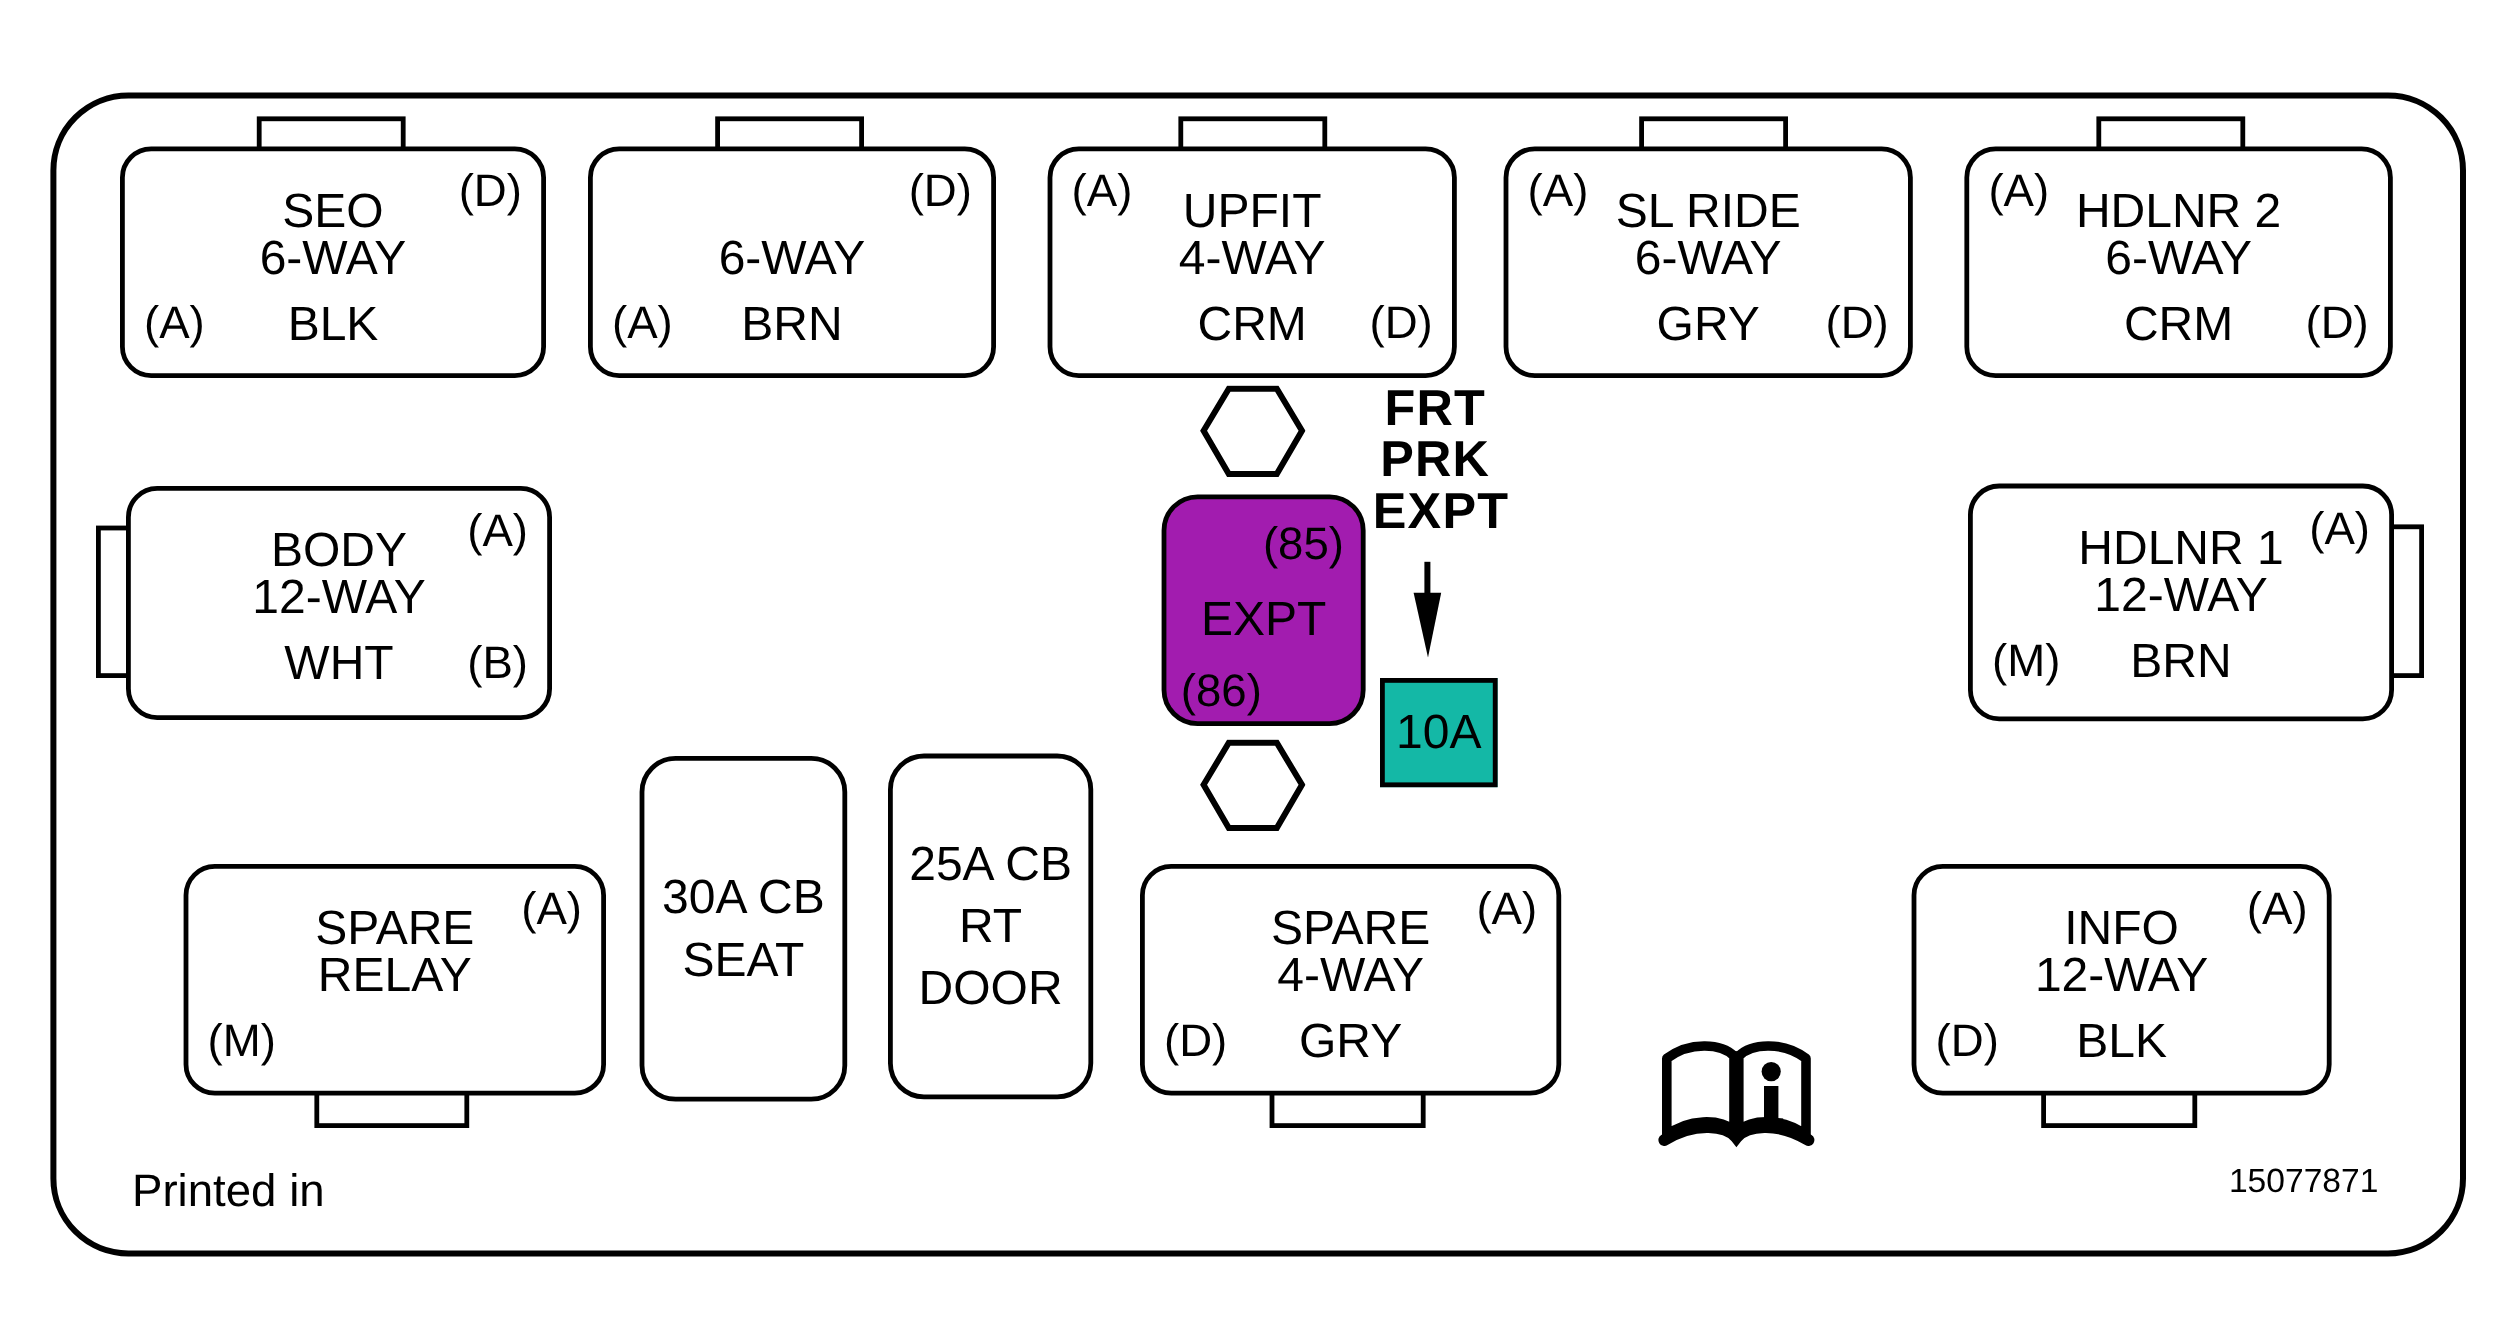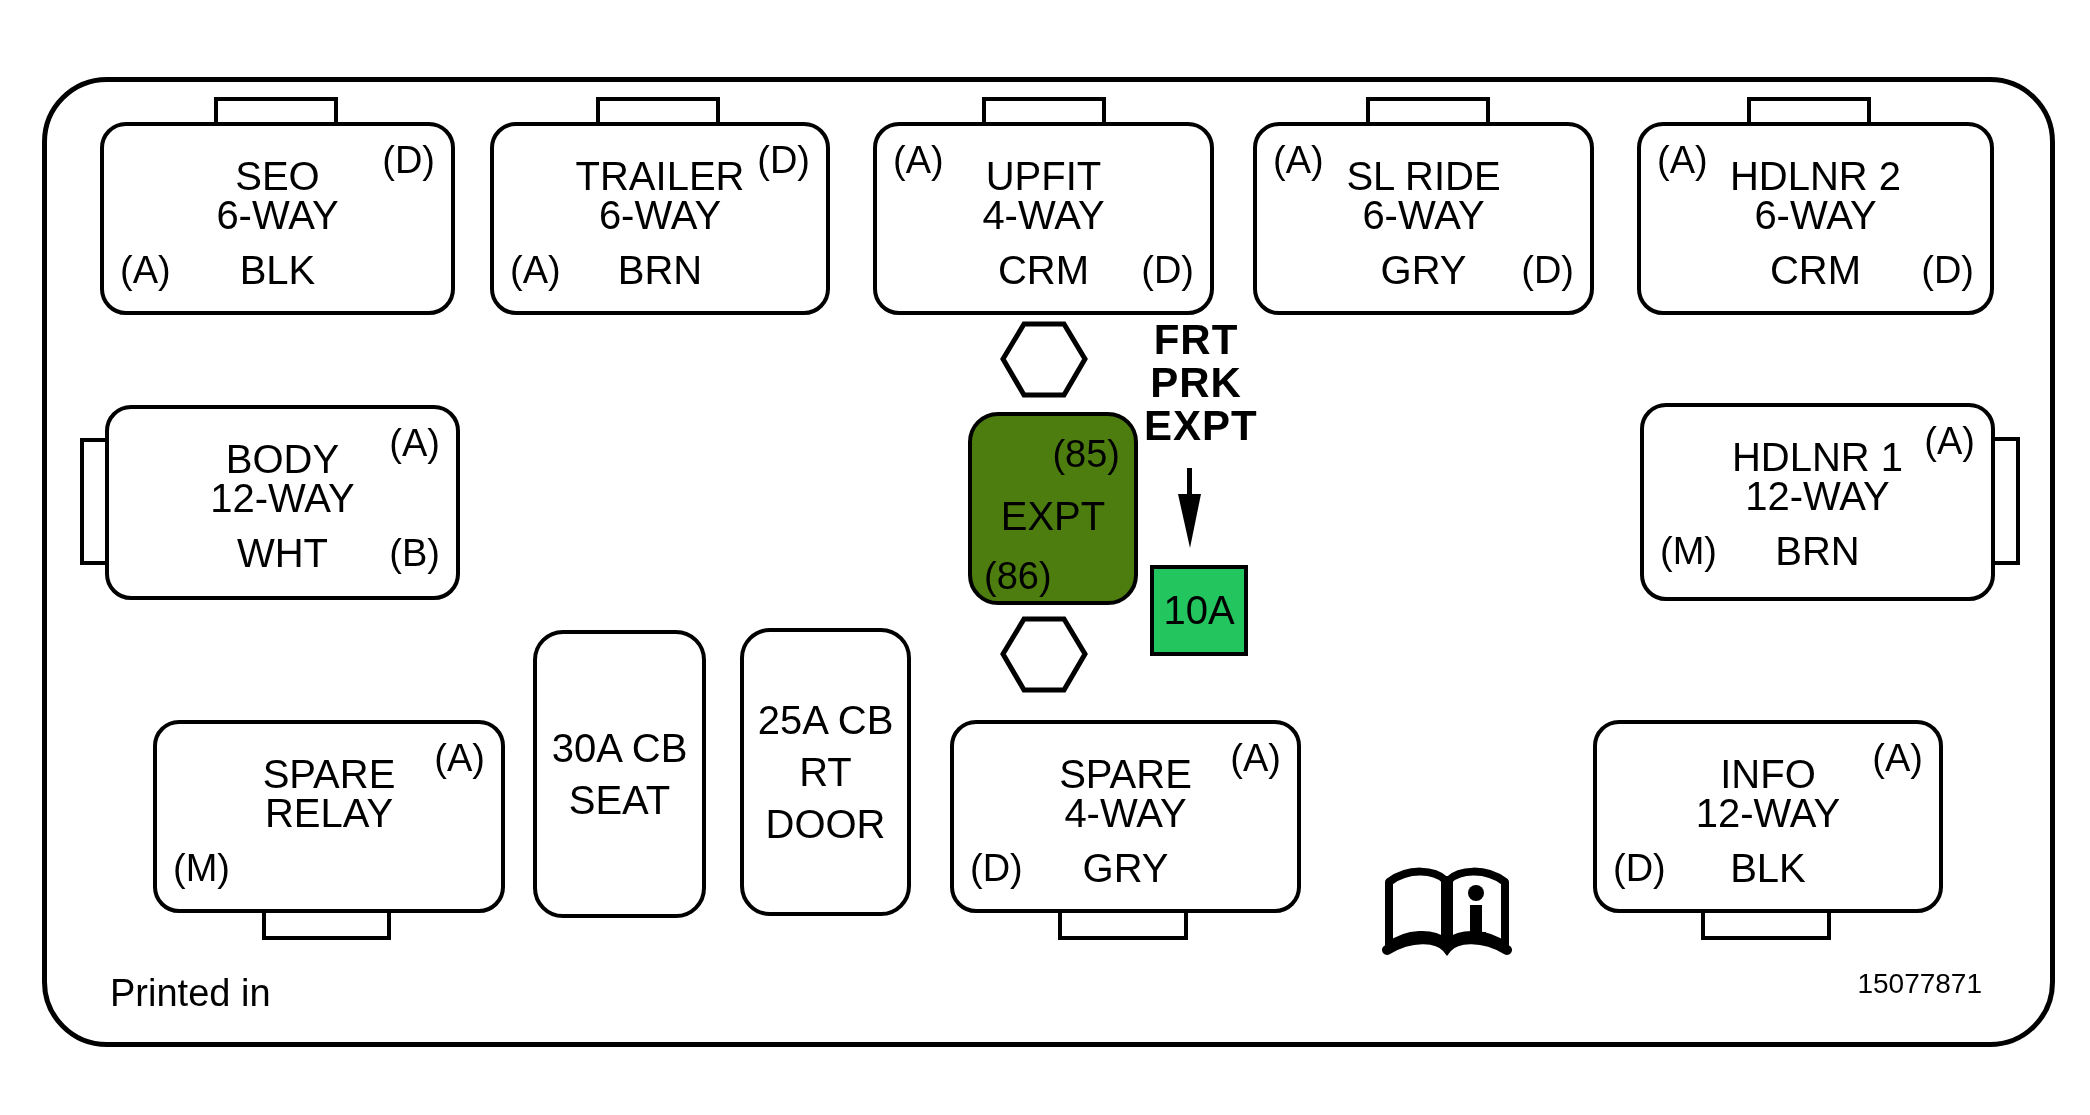--- a/index.html
+++ b/index.html
@@ -26,30 +26,30 @@
   .tab { position:absolute; background:#fff; border:4px solid #000; z-index:1; }
   
   .cb {
     position:absolute; background:#fff; border:4px solid #000; border-radius:30px;
     z-index:2; font-size:40px; line-height:52px; display:flex; flex-direction:column;
     align-items:center; justify-content:center; text-align:center; white-space:nowrap;
   }
   
   .defog {
     position:absolute; left:968px; top:412px; width:162px; height:185px;
-    background:#4d7c0f; border:4px solid #000; border-radius:30px; z-index:2;
+    background:#a21caf; border:4px solid #000; border-radius:30px; z-index:2;
     font-size:38px; line-height:40px;
   }
   .d85 { position:absolute; right:14px; top:18px; }
   .dlabel { position:absolute; left:0; right:0; top:80px; text-align:center; font-size:40px; }
   .d86 { position:absolute; left:12px; top:140px; }
   
   .fuse {
     position:absolute; left:1150px; top:565px; width:90px; height:83px;
-    background:#22c55e; border:4px solid #000; z-index:2; display:flex;
+    background:#14b8a6; border:4px solid #000; z-index:2; display:flex;
     align-items:center; justify-content:center; font-size:40px;
   }
   
   .callout {
     position:absolute; left:1144px; top:318px; width:104px; z-index:2;
     font-size:42px; line-height:43px; text-align:center; font-weight:bold;
     letter-spacing:1px;
   }
   .svgicon { position:absolute; z-index:2; }
   .footer-left  { position:absolute; left:110px;  top:972px; font-size:38px; white-space:nowrap; z-index:2; }
@@ -78,21 +78,20 @@
     <span class="cr tr">(D)</span>
     <span class="cr bl">(A)</span>
     <div class="ln ln1">SEO</div>
     <div class="ln ln2">6-WAY</div>
     <div class="ln ln3">BLK</div>
   </div>
 
   <div class="con" style="left:490px;top:122px;width:332px;height:185px">
     <span class="cr tr">(D)</span>
     <span class="cr bl">(A)</span>
-    <div class="ln ln1">TRAILER</div>
     <div class="ln ln2">6-WAY</div>
     <div class="ln ln3">BRN</div>
   </div>
 
   <div class="con" style="left:873px;top:122px;width:333px;height:185px">
     <span class="cr tl">(A)</span>
     <span class="cr br">(D)</span>
     <div class="ln ln1">UPFIT</div>
     <div class="ln ln2">4-WAY</div>
     <div class="ln ln3">CRM</div>

